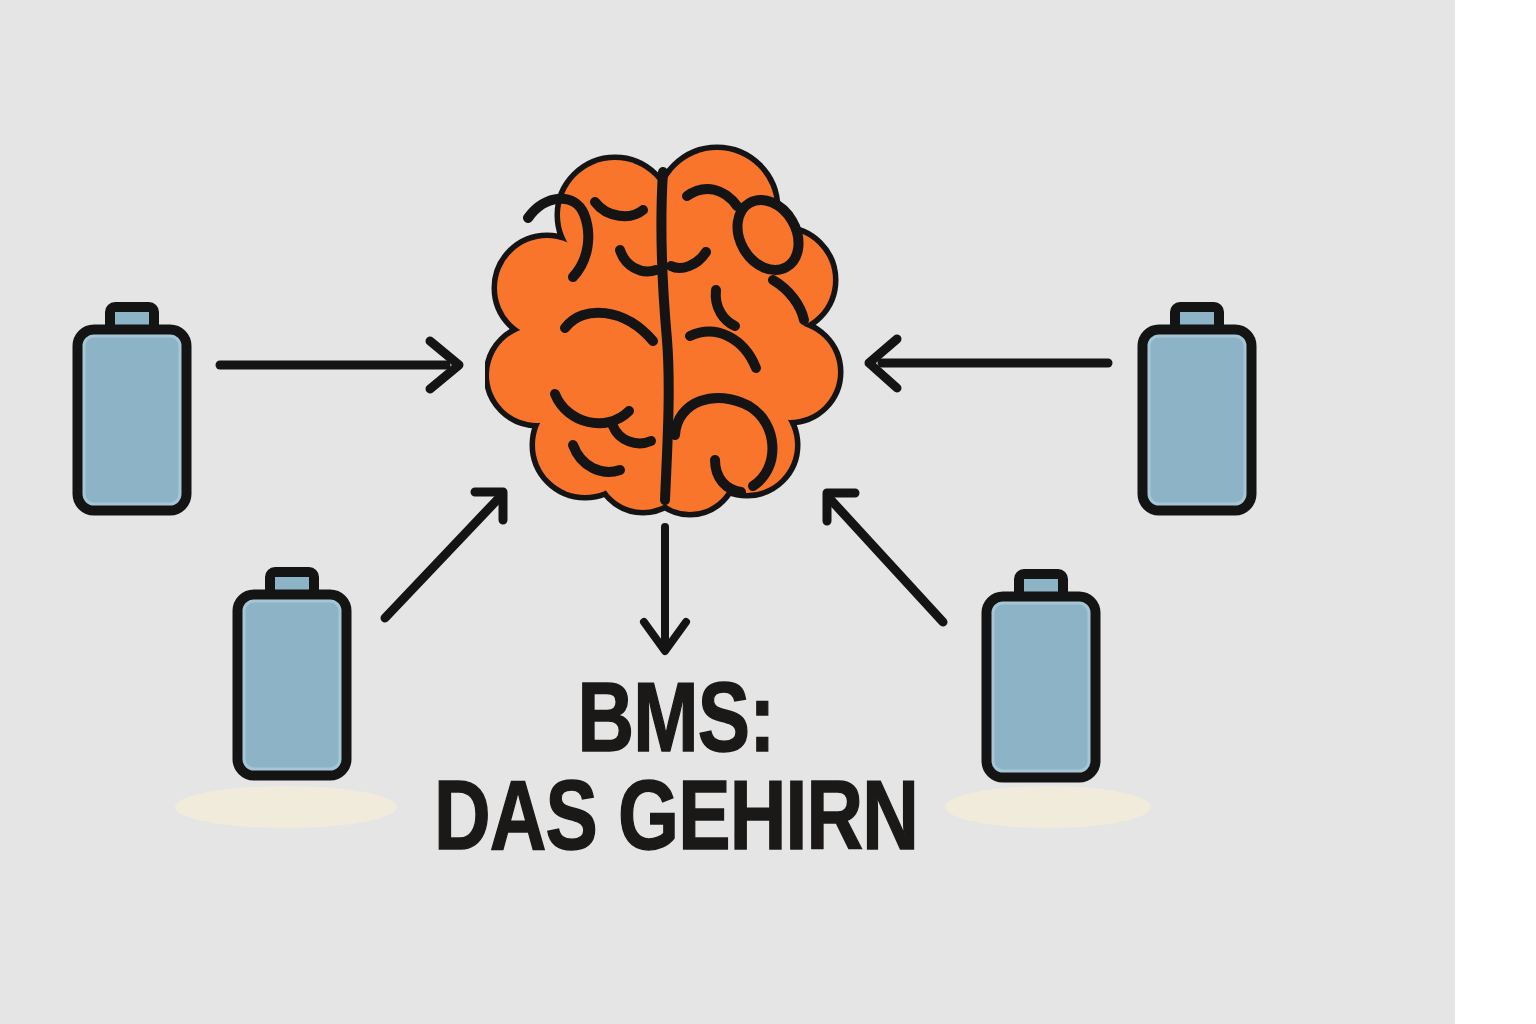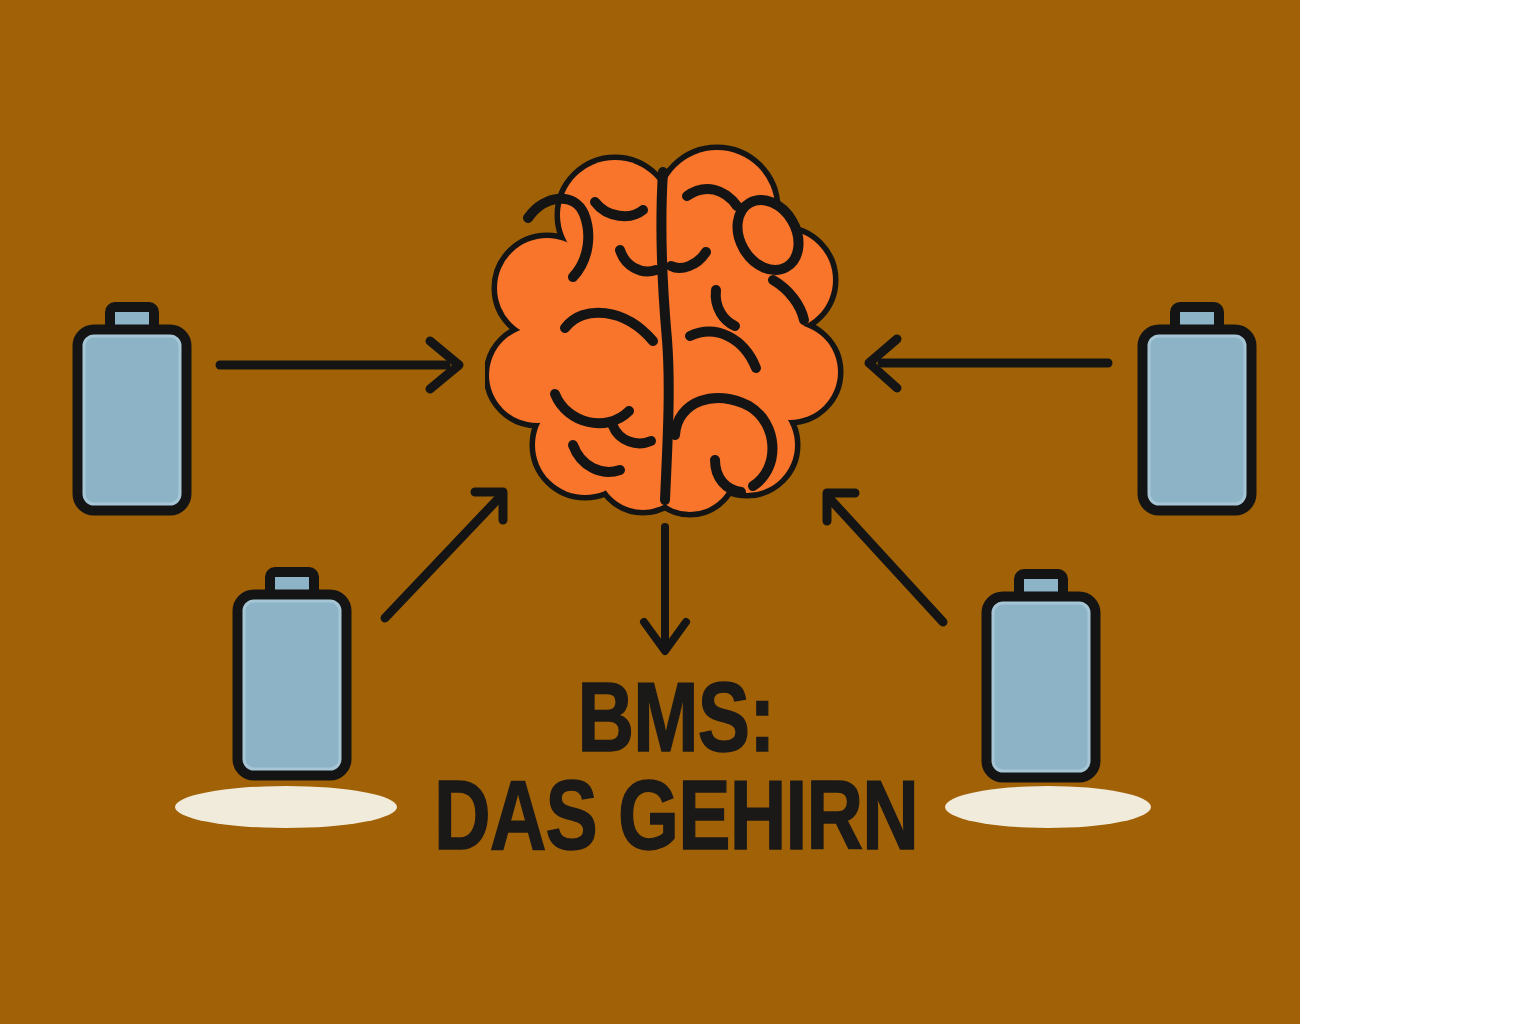--- a/index.html
+++ b/index.html
@@ -2,22 +2,22 @@
 <html><head>
 <meta charset="utf-8">
 <style>
   html, body {
     margin: 0; padding: 0;
     background: #ffffff;
     font-family: "Liberation Sans", sans-serif;
   }
   .canvas {
     position: relative;
-    width: 1300px; height: 1024px;
-    background: #a16207;
+    width: 1455px; height: 1024px;
+    background: #e5e5e5;
     overflow: hidden;
   }
   .abs { position: absolute; }
   svg { display: block; }
 
   .caption {
     position: absolute;
     left: 276px; top: 668px;
     width: 800px;
     text-align: center;

